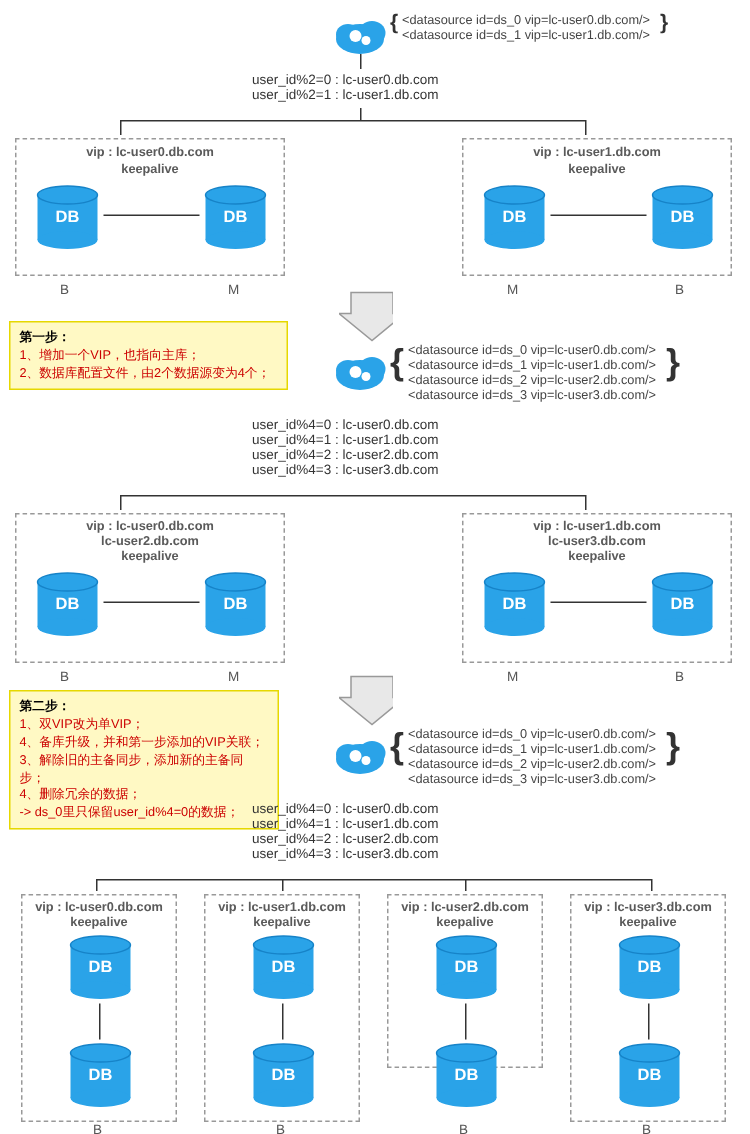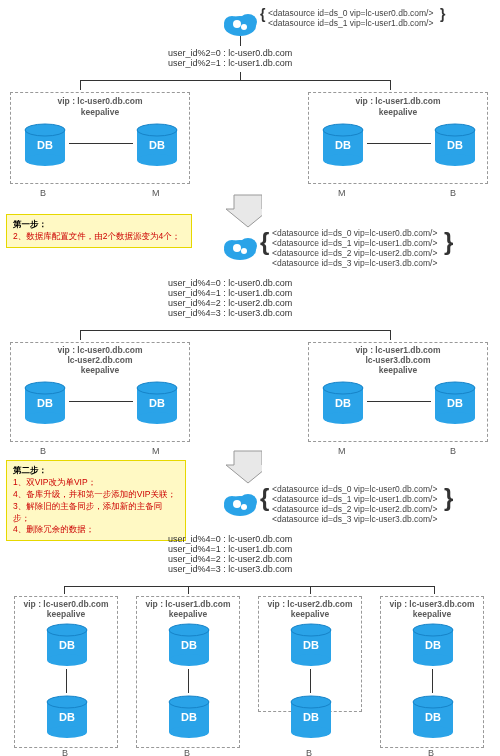--- a/index.html
+++ b/index.html
@@ -109,20 +109,21 @@
 <div class="role" style="left:450px;top:188px">B</div>
 
 <div class="arrow-down" style="left:226px;top:194px">
   <svg width="36" height="34">
       <use href="#arrowdn" transform="translate(8,1)"></use>
     </svg>
 </div>
 
 <div class="note-box" style="left:6px;top:214px;width:186px">
   <div class="title">第一步：</div>
+  <div>1、增加一个VIP，也指向主库；</div>
   <div>2、数据库配置文件，由2个数据源变为4个；</div>
 </div>
 
 <div class="abs gear-cloud" style="left:222px;top:232px">
   <svg width="36" height="28">
       <use href="#gearcloud"></use>
     </svg>
 </div>
 <div class="abs brace" style="left:260px;top:228px;font-size:24px">{</div>
 <div class="abs" style="left:272px;top:228px">
@@ -191,20 +192,21 @@
       <use href="#arrowdn" transform="translate(8,1)"></use>
     </svg>
 </div>
 
 <div class="note-box" style="left:6px;top:460px;width:180px">
   <div class="title">第二步：</div>
   <div>1、双VIP改为单VIP；</div>
   <div>4、备库升级，并和第一步添加的VIP关联；</div>
   <div>3、解除旧的主备同步，添加新的主备同步；</div>
   <div>4、删除冗余的数据；</div>
+  <div>-&gt; ds_0里只保留user_id%4=0的数据；</div>
 </div>
 
 <div class="abs gear-cloud" style="left:222px;top:488px">
   <svg width="36" height="28">
       <use href="#gearcloud"></use>
     </svg>
 </div>
 <div class="abs brace" style="left:260px;top:484px;font-size:24px">{</div>
 <div class="abs" style="left:272px;top:484px">
   <div class="cfg-line">&lt;datasource id=ds_0 vip=lc-user0.db.com/&gt;</div>

